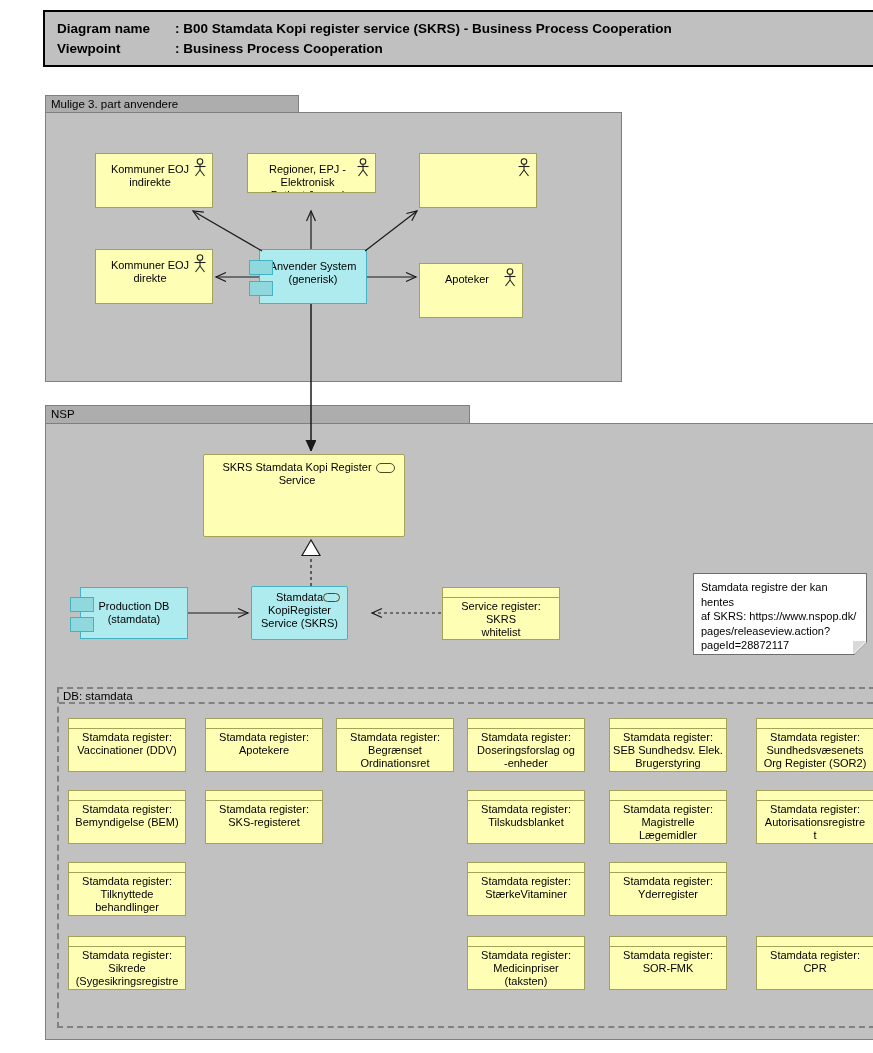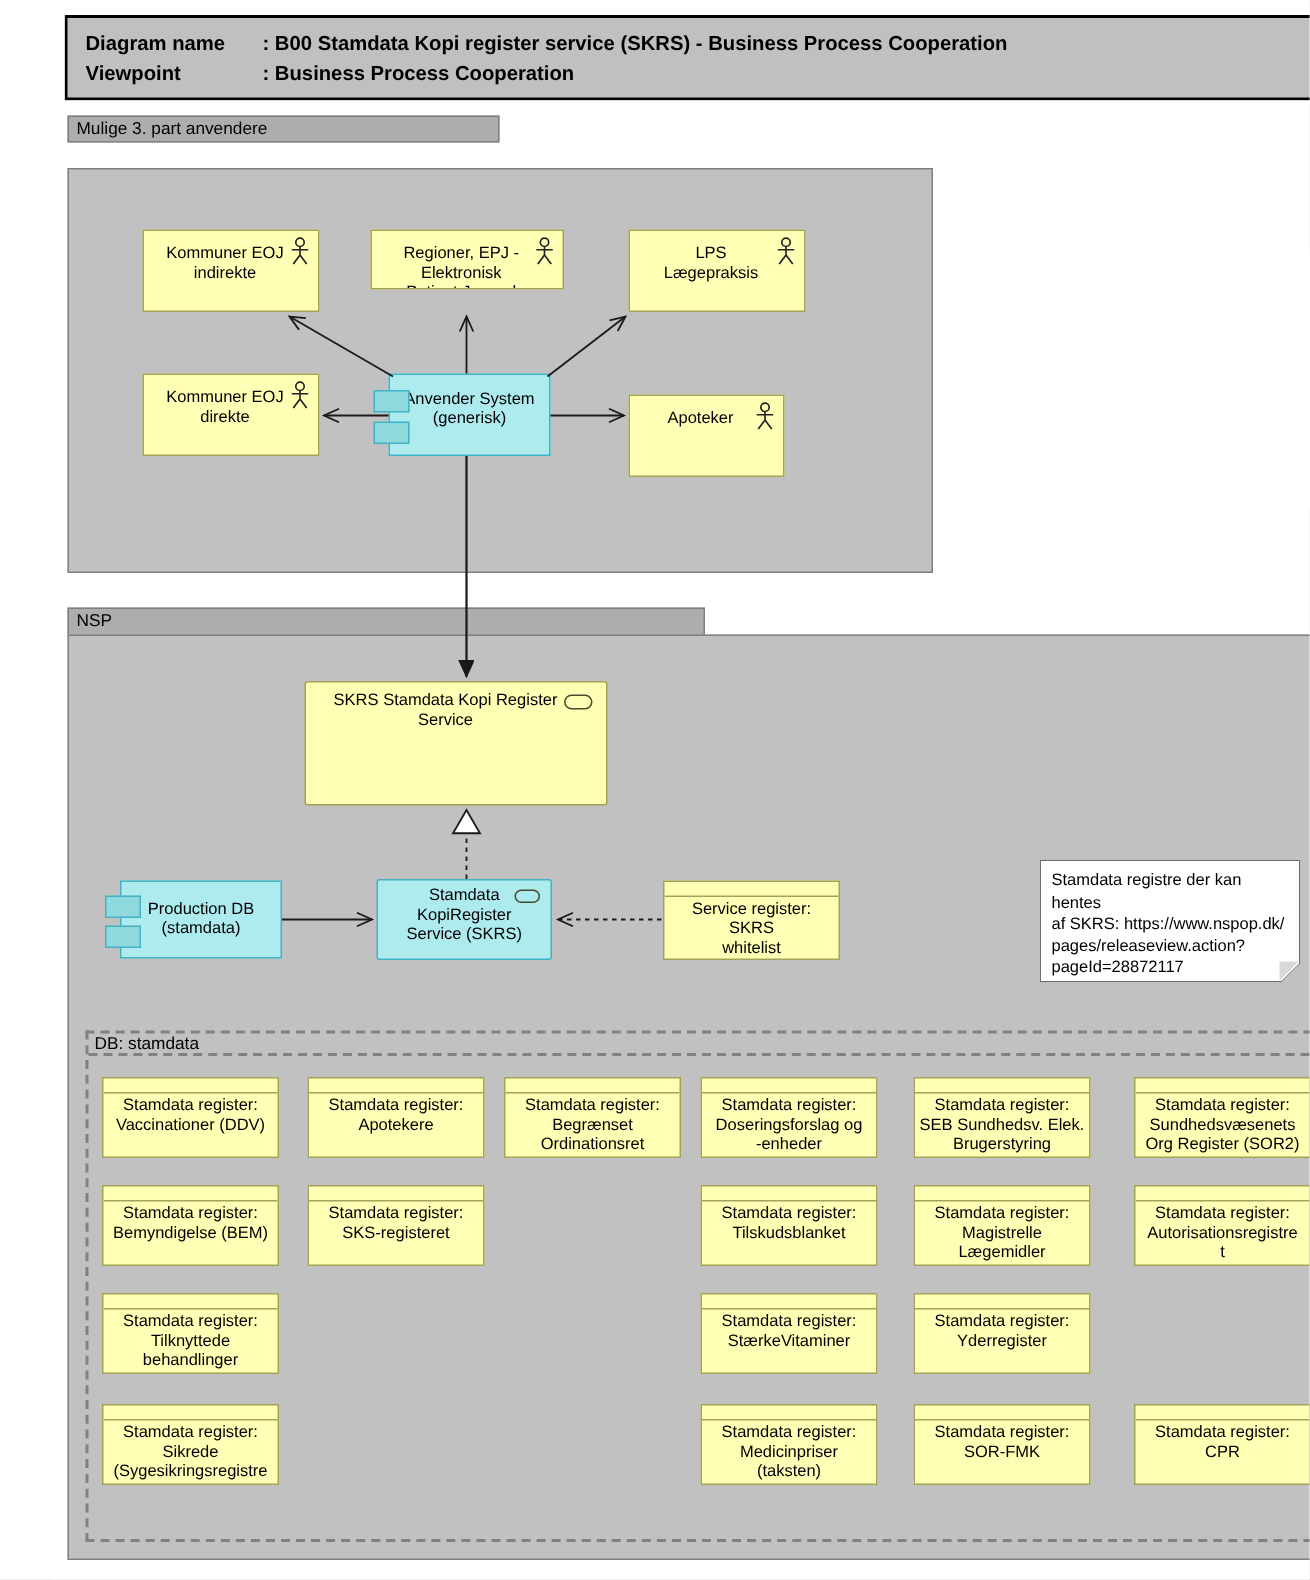--- a/index.html
+++ b/index.html
@@ -72,21 +72,21 @@
       <span>: B00 Stamdata Kopi register service (SKRS) - Business Process Cooperation</span>
     </div>
     <div class="t-row">
       <span class="t-label">Viewpoint</span>
       <span>: Business Process Cooperation</span>
     </div>
     <div class="fold-shade"></div>
     <div class="fold-line"></div>
   </div>
 
-  <div class="grp-tab" style="left:10px;top:77px;width:288px;height:18px;">
+  <div class="grp-tab" style="left:10px;top:95px;width:254px;height:18px;">
     <span>Mulige 3. part anvendere</span>
   </div>
   <div class="grp-body" style="left:10px;top:112px;width:577px;height:270px;"></div>
 
   <div class="grp-tab" style="left:10px;top:405px;width:425px;height:19px;">
     <span>NSP</span>
   </div>
   <div class="grp-body" style="left:10px;top:423px;width:852px;height:617px;"></div>
 
   <div class="db-group">
@@ -114,22 +114,20 @@
     <svg class="actor-icon" width="14" height="19" viewBox="0 0 14 19">
       <circle cx="7" cy="3.5" r="2.8" fill="none" stroke="#222" stroke-width="1.1"></circle>
       <line x1="7" y1="6.3" x2="7" y2="12" stroke="#222" stroke-width="1.1"></line>
       <line x1="1.5" y1="8.5" x2="12.5" y2="8.5" stroke="#222" stroke-width="1.1"></line>
       <line x1="7" y1="12" x2="2.5" y2="18" stroke="#222" stroke-width="1.1"></line>
       <line x1="7" y1="12" x2="11.5" y2="18" stroke="#222" stroke-width="1.1"></line>
     </svg>
   </div>
 
   <div class="node yellow actor" style="left:384px;top:153px;width:118px;height:55px;">
-    <div class="lbl">LPS
-Lægepraksis</div>
     <svg class="actor-icon" width="14" height="19" viewBox="0 0 14 19">
       <circle cx="7" cy="3.5" r="2.8" fill="none" stroke="#222" stroke-width="1.1"></circle>
       <line x1="7" y1="6.3" x2="7" y2="12" stroke="#222" stroke-width="1.1"></line>
       <line x1="1.5" y1="8.5" x2="12.5" y2="8.5" stroke="#222" stroke-width="1.1"></line>
       <line x1="7" y1="12" x2="2.5" y2="18" stroke="#222" stroke-width="1.1"></line>
       <line x1="7" y1="12" x2="11.5" y2="18" stroke="#222" stroke-width="1.1"></line>
     </svg>
   </div>
 
   <div class="node yellow actor" style="left:60px;top:249px;width:118px;height:55px;">
@@ -168,21 +166,21 @@
     <div class="pill"></div>
   </div>
 
   <div class="node cyan component" style="left:45px;top:587px;width:108px;height:52px;">
     <div class="ctab" style="top:9px;"></div>
     <div class="ctab" style="top:29px;"></div>
     <div class="lbl" style="padding-top:12px;">Production DB
 (stamdata)</div>
   </div>
 
-  <div class="node cyan rounded" style="left:216px;top:586px;width:117px;height:54px;">
+  <div class="node cyan rounded" style="left:216px;top:586px;width:97px;height:54px;">
     <div class="lbl" style="padding:4px 8px 0 8px;">Stamdata
 KopiRegister
 Service (SKRS)</div>
     <div class="pill" style="top:6px;right:7px;width:17px;height:9px;"></div>
   </div>
 
   <div class="node yellow dataobj" style="left:407px;top:587px;width:118px;height:53px;">
     <div class="band"></div>
     <div class="lbl">Service register: SKRS
 whitelist</div>

